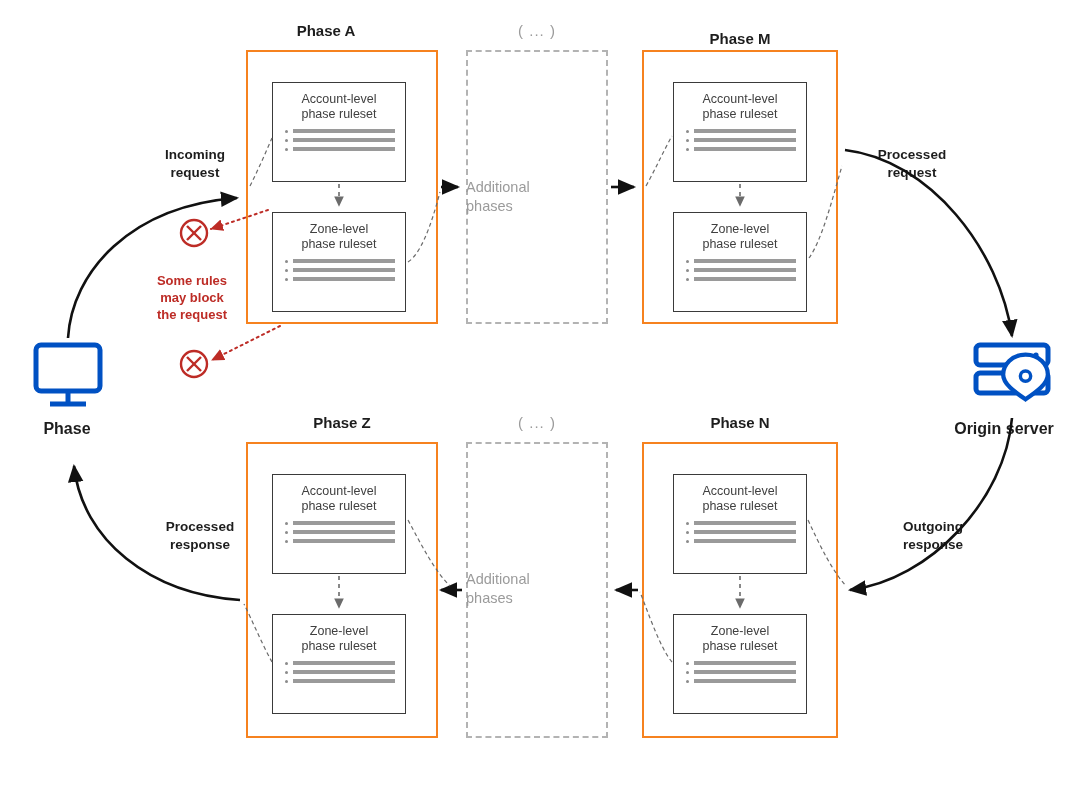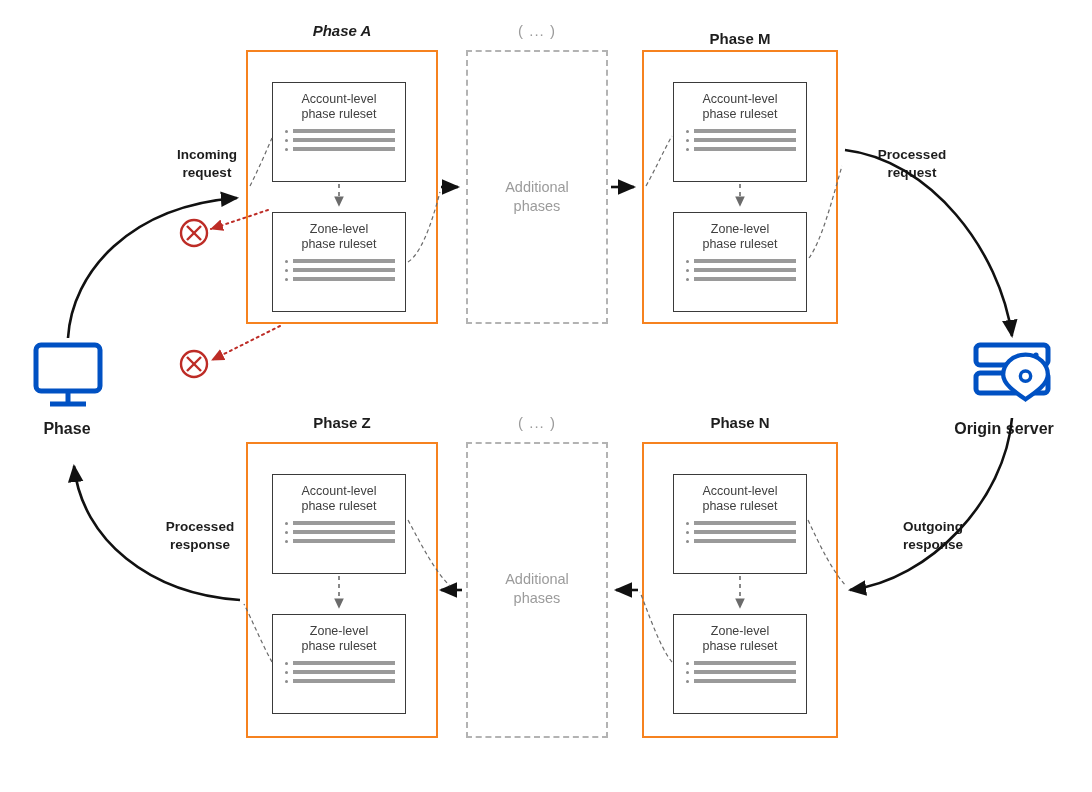--- a/index.html
+++ b/index.html
@@ -83,21 +83,20 @@
   }
   .rule-bar {
     height: 4px;
     background: #9a9a9a;
     flex: 1 1 auto;
   }
   .additional-label {
     position: absolute;
     font-size: 14.5px;
     line-height: 19px;
-    text-align: center;
     color: #9b9b9b;
     white-space: nowrap;
   }
   .edge-label {
     position: absolute;
     font-size: 13.5px;
     line-height: 18px;
     font-weight: bold;
     color: #1d1d1d;
     white-space: nowrap;
@@ -117,21 +116,21 @@
     color: #1d1d1d;
     text-align: center;
     white-space: nowrap;
   }
 </style>
 </head>
 <body>
 
 <div id="canvas">
 
-  <div class="phase-title" style="left:248px; top:22px; width:188px;font-style:italic;">Phase A</div>
+  <div class="phase-title" style="left:232px; top:22px; width:188px;">Phase A</div>
   <div class="phase-title muted" style="left:468px; top:22px; width:138px;">( ... )</div>
   <div class="phase-title" style="left:644px; top:22px; width:192px;margin-top:8px;">Phase M</div>
 
   <div class="phase-title" style="left:248px; top:414px; width:188px;">Phase Z</div>
   <div class="phase-title muted" style="left:468px; top:414px; width:138px;">( ... )</div>
   <div class="phase-title" style="left:644px; top:414px; width:192px;">Phase N</div>
 
   <div class="phase-box" style="left:246px; top:50px; width:192px; height:274px;"></div>
   <div class="phase-box dashed" style="left:466px; top:50px; width:142px; height:274px;"></div>
   <div class="phase-box" style="left:642px; top:50px; width:196px; height:274px;"></div>
@@ -310,40 +309,45 @@
 
   <div class="additional-label" style="left:466px; top:178px; width:142px;">
     <span>Additional</span><br>
     <span>phases</span>
   </div>
   <div class="additional-label" style="left:466px; top:570px; width:142px;">
     <span>Additional</span><br>
     <span>phases</span>
   </div>
 
-  <div class="edge-label" style="left:152px; top:146px; width:110px; text-align:center;">
+  <div class="edge-label" style="left:140px; top:146px; width:110px; text-align:center;">
     <span>Incoming</span><br>
     <span>request</span>
   </div>
 
   <div class="edge-label" style="left:852px; top:146px; width:120px; text-align:center;">
     <span>Processed</span><br>
     <span>request</span>
   </div>
 
   <div class="edge-label" style="left:878px; top:518px; width:110px; text-align:center;">
     <span>Outgoing</span><br>
     <span>response</span>
   </div>
 
   <div class="edge-label" style="left:140px; top:518px; width:120px; text-align:center;">
     <span>Processed</span><br>
     <span>response</span>
   </div>
 
+  <div class="block-note" style="left:136px; top:272px; width:112px; text-align:center;">
+    <span>Some rules</span><br>
+    <span>may block</span><br>
+    <span>the request</span>
+  </div>
 
   <div class="node-label" style="left:12px; top:420px; width:110px;">Phase</div>
   <div class="node-label" style="left:924px; top:420px; width:160px;">Origin server</div>
 
   <svg class="layer" viewBox="0 0 1092 792" xmlns="http://www.w3.org/2000/svg">
     <defs>
       <marker id="arrow-black" markerWidth="9" markerHeight="9" refX="6.2" refY="3" orient="auto" markerUnits="strokeWidth">
         <path d="M0,0 L7,3 L0,6 z" fill="#111111"></path>
       </marker>
       <marker id="arrow-gray" markerWidth="9" markerHeight="9" refX="6" refY="3" orient="auto" markerUnits="strokeWidth">

